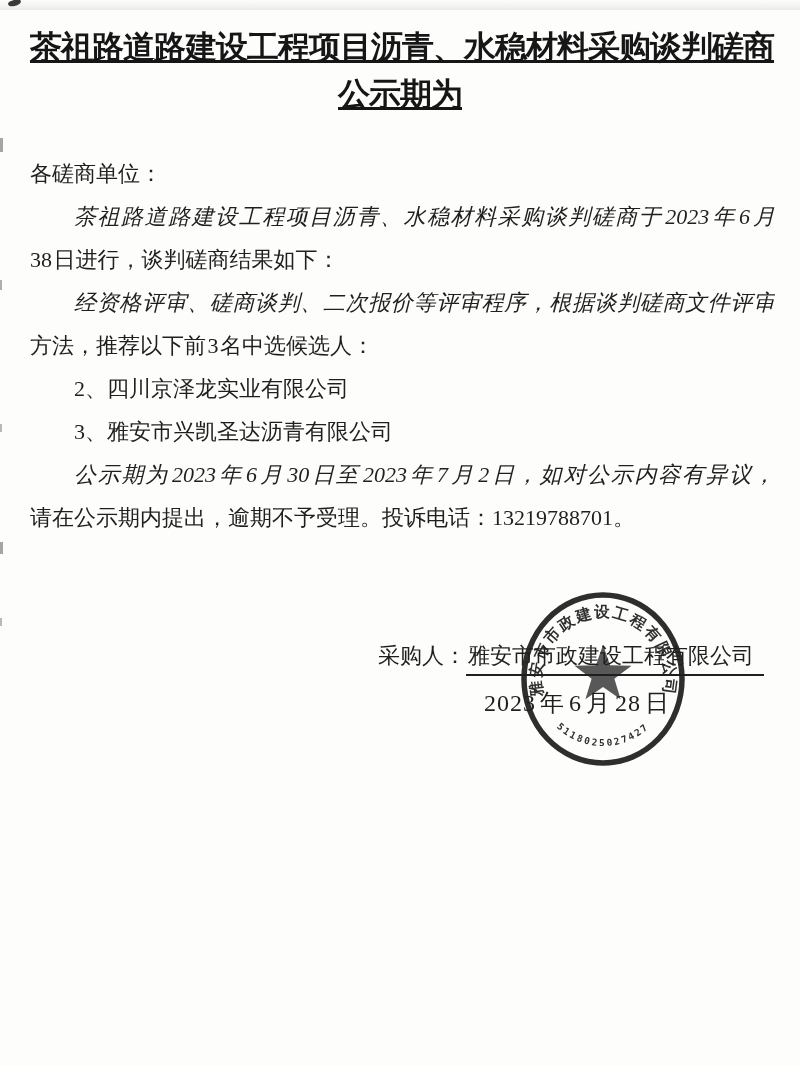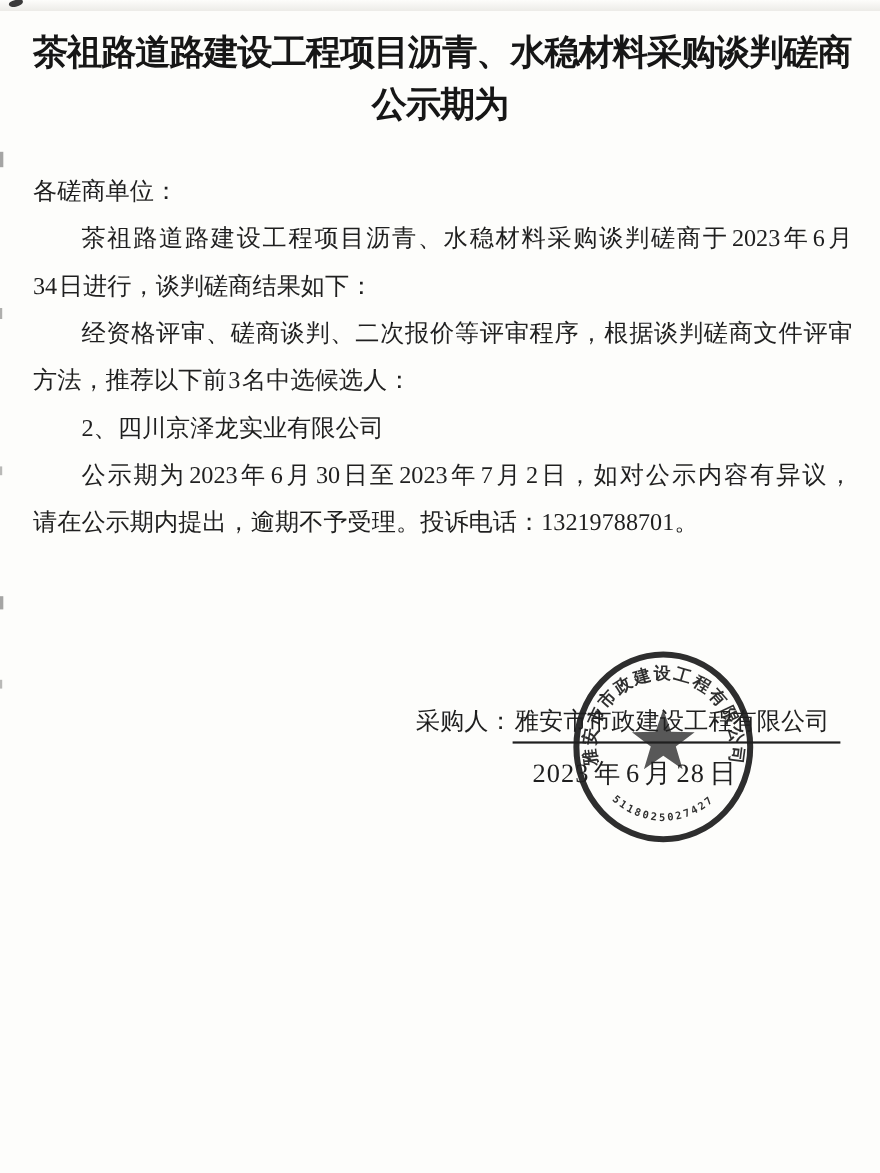--- a/index.html
+++ b/index.html
@@ -15,31 +15,31 @@
   
   .title{
     position:absolute;top:24px;left:30px;right:30px;
     text-align:center;
     font-family:"Liberation Sans", sans-serif;
     font-weight:bold;
     font-size:32px;line-height:47px;
     letter-spacing:-1px;
     color:#161616;
   }
-  .title .t-line{white-space:nowrap;}
+  .title .t-line{white-space:nowrap;text-decoration:underline;}
   
   .bodytext{
     position:absolute;top:152px;left:30px;width:745px;
     font-size:22px;line-height:43px;
     word-spacing:-4px;
   }
   .ln{height:43px;overflow:hidden;}
   .nw{white-space:nowrap;}
   .in{text-indent:44px;}
-  .j{text-align:justify;text-align-last:justify;}
+  .j{text-align:justify;text-align-last:justify;font-style:italic;}
   
   .sig{
     position:absolute;top:641px;left:378px;
     font-size:22px;white-space:nowrap;word-spacing:-3px;
   }
   .sig .company{
     display:inline-block;
     border-bottom:2px solid #1f1f1f;
     padding:0 10px 3px 2px;
   }
@@ -86,24 +86,25 @@
   </svg>
 
   <div class="title">
     <div class="t-line">茶祖路道路建设工程项目沥青、水稳材料采购谈判磋商</div>
     <div class="t-line">公示期为</div>
   </div>
 
   <div class="bodytext">
     <div class="ln nw">各磋商单位：</div>
     <div class="ln in j">茶祖路道路建设工程项目沥青、水稳材料采购谈判磋商于 2023 年 6 月</div>
-    <div class="ln nw">34 日进行，谈判磋商结果如下：</div>
+    <div class="ln nw">38 日进行，谈判磋商结果如下：</div>
     <div class="ln in j">经资格评审、磋商谈判、二次报价等评审程序，根据谈判磋商文件评审</div>
     <div class="ln nw">方法，推荐以下前 3 名中选候选人：</div>
     <div class="ln nw in">2、四川京泽龙实业有限公司</div>
+    <div class="ln nw in">3、雅安市兴凯圣达沥青有限公司</div>
     <div class="ln in j">公示期为 2023 年 6 月 30 日至 2023 年 7 月 2 日，如对公示内容有异议，</div>
     <div class="ln nw">请在公示期内提出，逾期不予受理。投诉电话：13219788701。</div>
   </div>
 
   <div class="sig">
     <span>采购人：</span><span class="company">雅安市市政建设工程有限公司</span>
   </div>
   <div class="sigdate">2023 年 6 月 28 日</div>
 
   <div class="artifact a-corner"></div>

